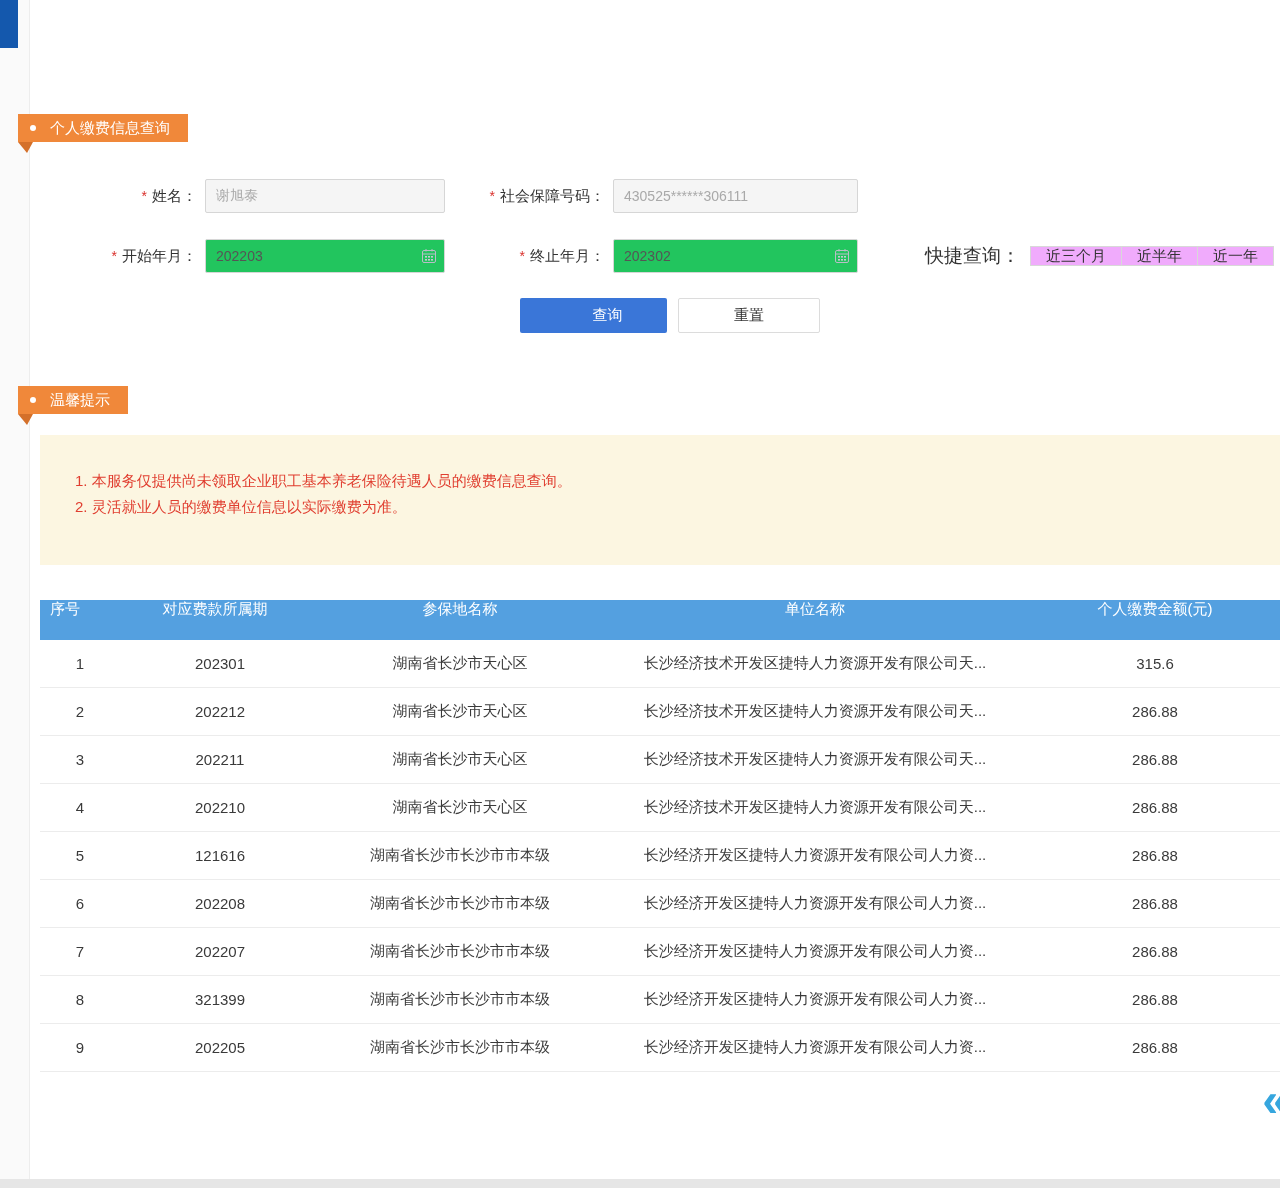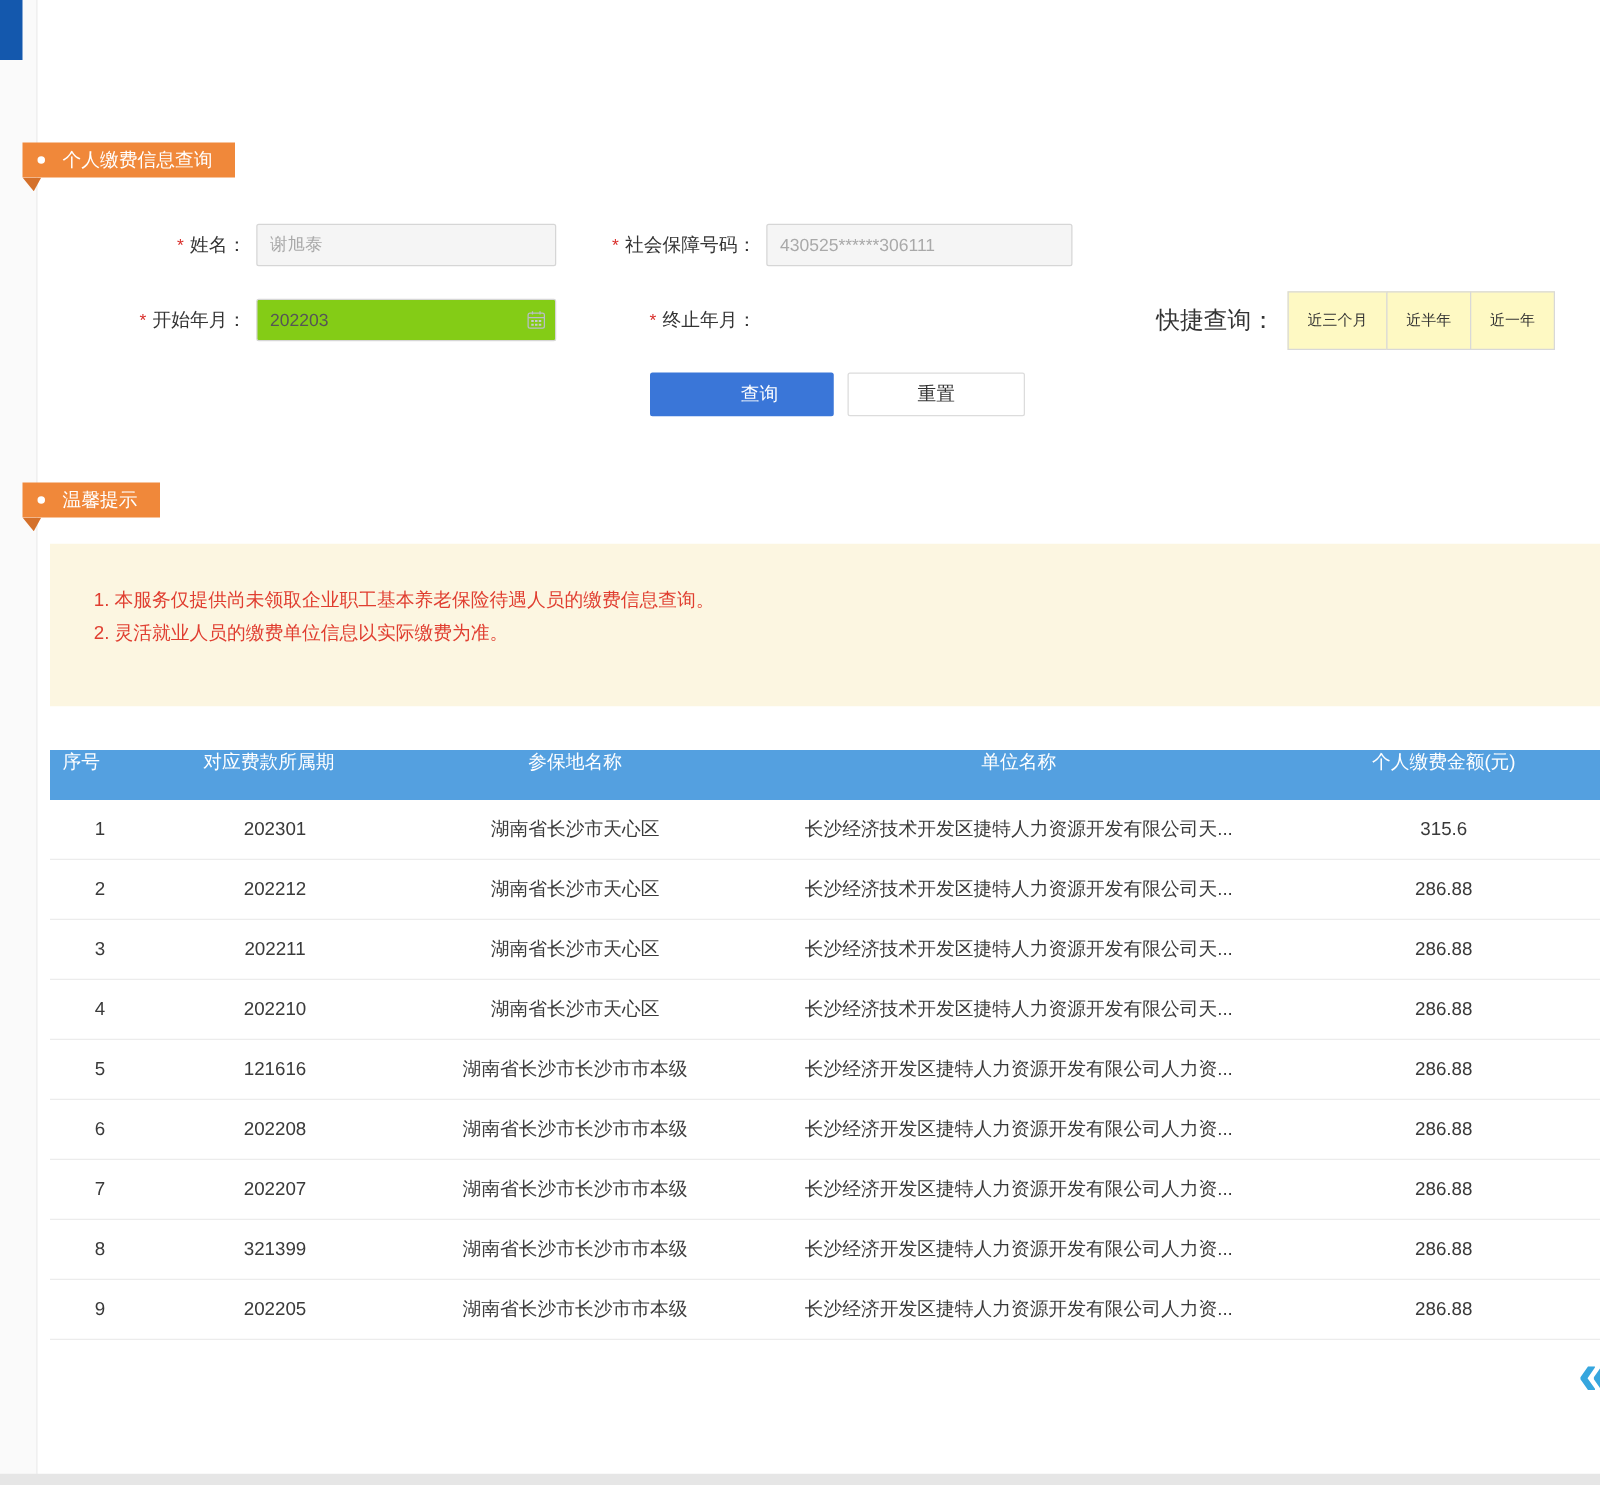--- a/index.html
+++ b/index.html
@@ -26,33 +26,33 @@
 
   
   .form-item { position:absolute; display:flex; align-items:center; height:36px; }
   .flabel { font-size:15px; color:#333; text-align:right; white-space:nowrap; }
   .flabel .req { color:#d9302c; margin-right:5px; font-size:14px; }
   .lb-w1 { width:112px; }
   .lb-w2 { width:155px; }
   .finput { height:34px; border:1px solid #d6d6d6; border-radius:2px; font-size:14px; padding:0 30px 0 10px;
             font-family:"Liberation Sans","DejaVu Sans",sans-serif; outline:none; }
   .input-disabled { background:#f5f5f5; color:#a9a9a9; padding-right:10px; }
-  .input-date { background:#84cc16; color:#555; }
+  .input-date { background:#22c55e; color:#555; }
   .input-wrap { position:relative; margin-left:8px; }
   .cal-icon { position:absolute; right:8px; top:50%; transform:translateY(-50%); pointer-events:none; line-height:0; }
 
   .item-name  { left:85px;  top:178px; }
   .item-ssn   { left:450px; top:178px; }
   .item-start { left:85px;  top:238px; }
   .item-end   { left:450px; top:238px; }
   .item-quick { left:925px; top:238px; }
 
   .quick-label { font-size:19px; color:#333; margin-right:10px; white-space:nowrap;text-align:center; }
   .quick-group { display:flex; }
-  .quick-btn { height:47px; padding:0 15px; background:#fef9c3; border:1px solid #d8d8d8; font-size:12px; color:#333;
+  .quick-btn { height:20px; padding:0 15px; background:#f0abfc; border:1px solid #d8d8d8; font-size:15px; color:#333;
                display:flex; align-items:center; cursor:pointer; margin-left:-1px; white-space:nowrap; }
   .quick-btn:first-child { margin-left:0; }
 
   .btn-row { position:absolute; top:298px; left:0; width:100%; }
   .btn-query { position:absolute; left:520px; top:0; width:147px; height:35px; background:#3a76d8; color:#fff;
                border:none; border-radius:2px; font-size:15px; cursor:pointer;padding-left:28px; }
   .btn-reset { position:absolute; left:678px; top:0; width:142px; height:35px; background:#fff; color:#333;
                border:1px solid #dcdcdc; border-radius:2px; font-size:15px; cursor:pointer; }
 
   
@@ -123,20 +123,38 @@
               <rect x="7" y="11" width="2" height="1.6"></rect>
               <rect x="10" y="11" width="2" height="1.6"></rect>
             </g>
         </svg>
       </span>
     </span>
   </div>
 
   <div class="form-item item-end">
     <span class="flabel lb-w2"><span class="req">*</span><span>终止年月：</span></span>
+    <span class="input-wrap">
+      <input class="finput input-date" style="width: 245px;" value="202302">
+      <span class="cal-icon">
+        <svg width="16" height="16" viewBox="0 0 16 16" fill="none">
+          <rect x="1.5" y="2.5" width="13" height="12" rx="1.5" stroke="#b9bec7"></rect>
+          <path d="M1.5 6h13" stroke="#b9bec7"></path>
+          <path d="M5 1v2.5M11 1v2.5" stroke="#b9bec7"></path>
+          <g fill="#c6cad1">
+              <rect x="4" y="8" width="2" height="1.6"></rect>
+              <rect x="7" y="8" width="2" height="1.6"></rect>
+              <rect x="10" y="8" width="2" height="1.6"></rect>
+              <rect x="4" y="11" width="2" height="1.6"></rect>
+              <rect x="7" y="11" width="2" height="1.6"></rect>
+              <rect x="10" y="11" width="2" height="1.6"></rect>
+            </g>
+        </svg>
+      </span>
+    </span>
   </div>
 
   <div class="form-item item-quick">
     <span class="quick-label">快捷查询：</span>
     <span class="quick-group">
       <button class="quick-btn">近三个月</button>
       <button class="quick-btn">近半年</button>
       <button class="quick-btn">近一年</button>
     </span>
   </div>

